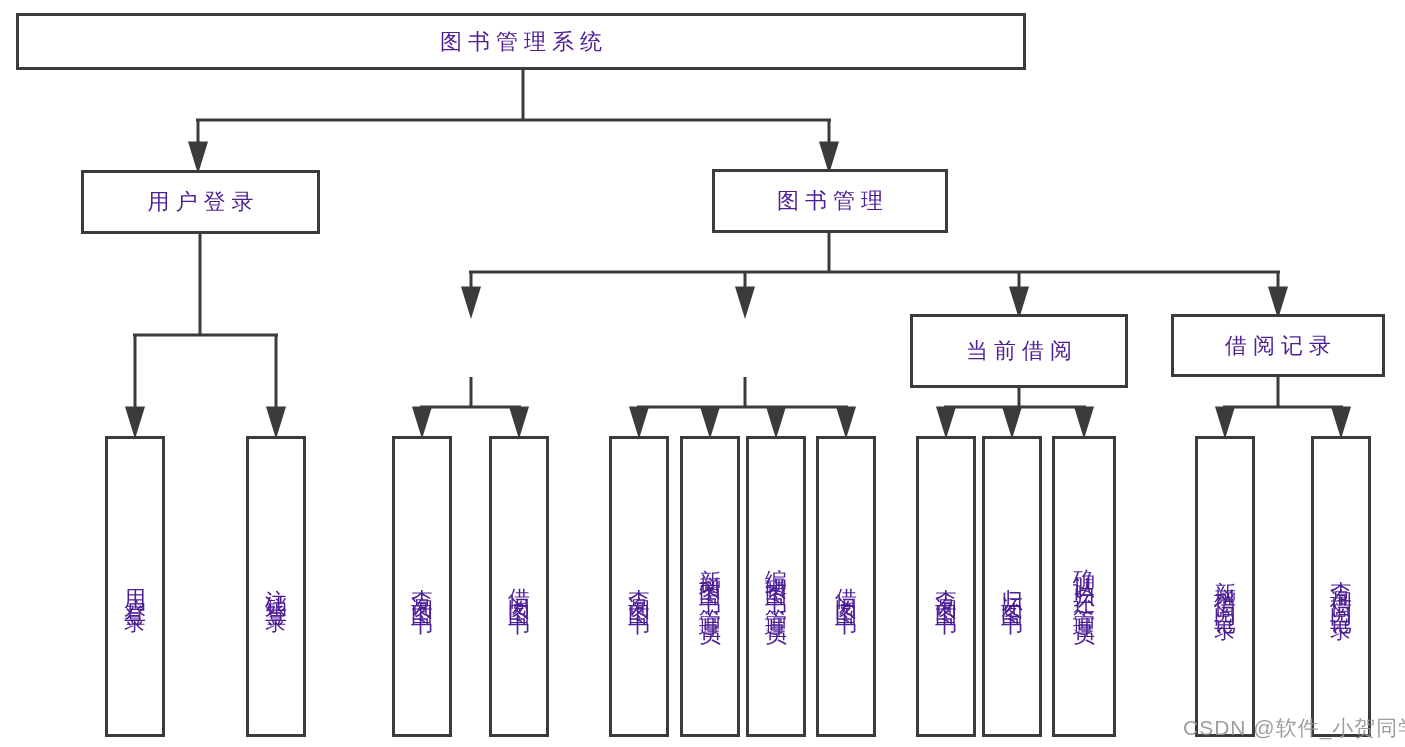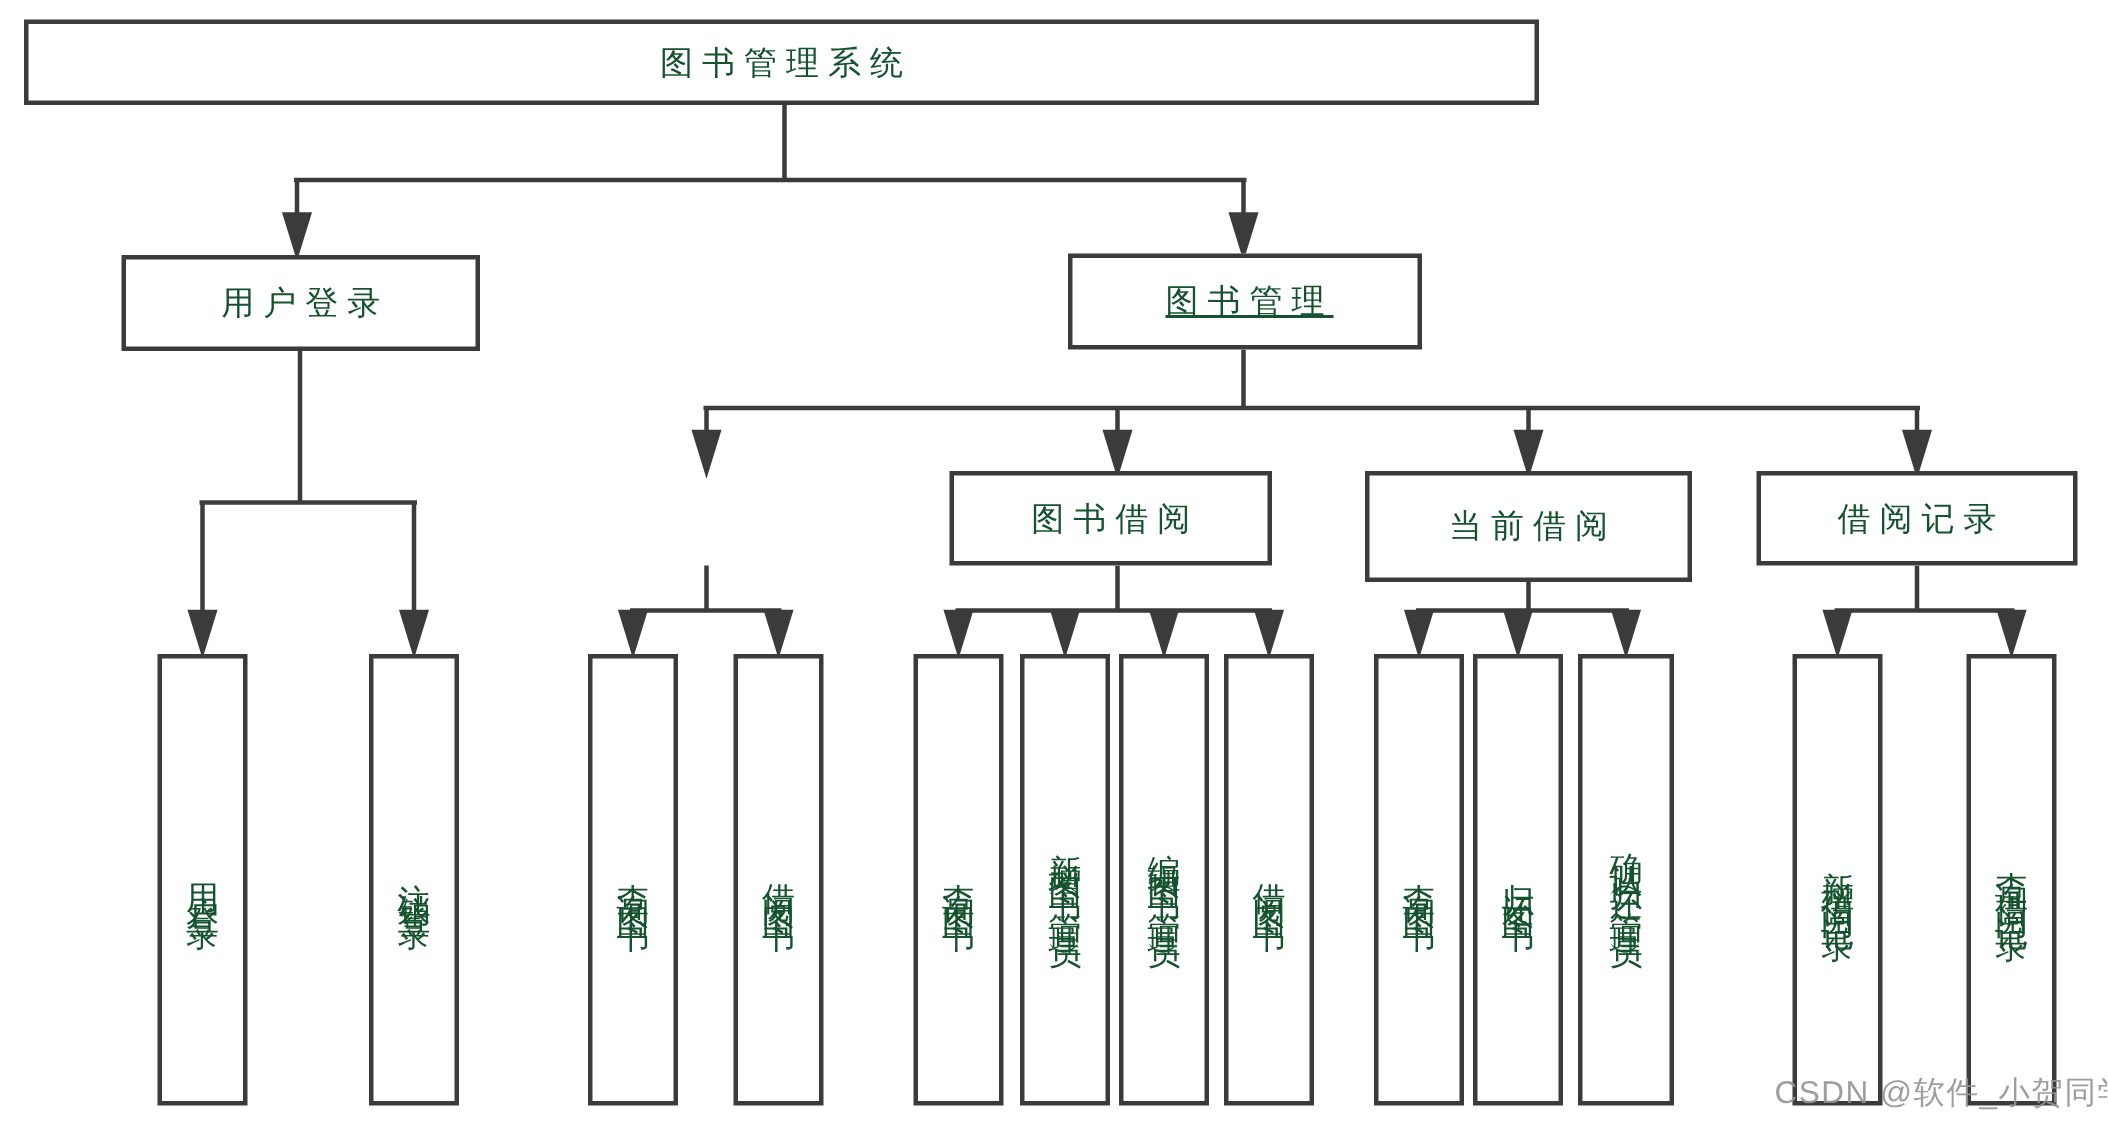--- a/index.html
+++ b/index.html
@@ -21,21 +21,21 @@
     top: 0;
     width: 1405px;
     height: 747px;
     pointer-events: none;
   }
   .node {
     position: absolute;
     box-sizing: border-box;
     border: 3px solid #3b3b3b;
     background: #ffffff;
-    color: #14532d;
+    color: #4c1d95;
     display: flex;
     align-items: center;
     justify-content: center;
     line-height: 1;
     z-index: 2;
   }
   .node.h {
     font-size: 22px;
     letter-spacing: 6px;
     text-indent: 6px;
@@ -45,21 +45,21 @@
     writing-mode: vertical-rl;
     text-orientation: mixed;
     font-size: 22px;
     letter-spacing: 8px;
     white-space: nowrap;
   }
   
   .n-root   { left: 16px;   top: 13px;  width: 1010px; height: 57px; }
   
   .n-login  { left: 81px;   top: 170px; width: 239px;  height: 64px; }
-  .n-mgmt   { left: 712px;  top: 169px; width: 236px;  height: 64px; text-decoration: underline; }
+  .n-mgmt   { left: 712px;  top: 169px; width: 236px;  height: 64px; }
   
   .n-rec    { left: 360px;  top: 314px; width: 222px;  height: 63px; }
   .n-borrow { left: 633px;  top: 314px; width: 215px;  height: 63px; }
   .n-cur    { left: 910px;  top: 314px; width: 218px;  height: 74px; }
   .n-hist   { left: 1171px; top: 314px; width: 214px;  height: 63px; }
   
   .leaf { top: 436px; height: 301px; width: 60px; }
   .n-l1  { left: 105px;  }
   .n-l2  { left: 246px;  }
   .n-l3  { left: 392px;  }
@@ -149,21 +149,20 @@
     <polygon points="1217,408 1233,408 1225,434"></polygon>
     <line x1="1341" y1="407" x2="1341" y2="414"></line>
     <polygon points="1333,408 1349,408 1341,434"></polygon>
   </svg>
 
   <div class="node h n-root">图书管理系统</div>
 
   <div class="node h n-login">用户登录</div>
   <div class="node h n-mgmt">图书管理</div>
 
-  <div class="node h n-borrow">图书借阅</div>
   <div class="node h n-cur">当前借阅</div>
   <div class="node h n-hist">借阅记录</div>
 
   <div class="node v leaf n-l1">用户登录</div>
   <div class="node v leaf n-l2">注销登录</div>
 
   <div class="node v leaf n-l3">查询图书</div>
   <div class="node v leaf n-l4">借阅图书</div>
 
   <div class="node v leaf n-l5">查询图书</div>

